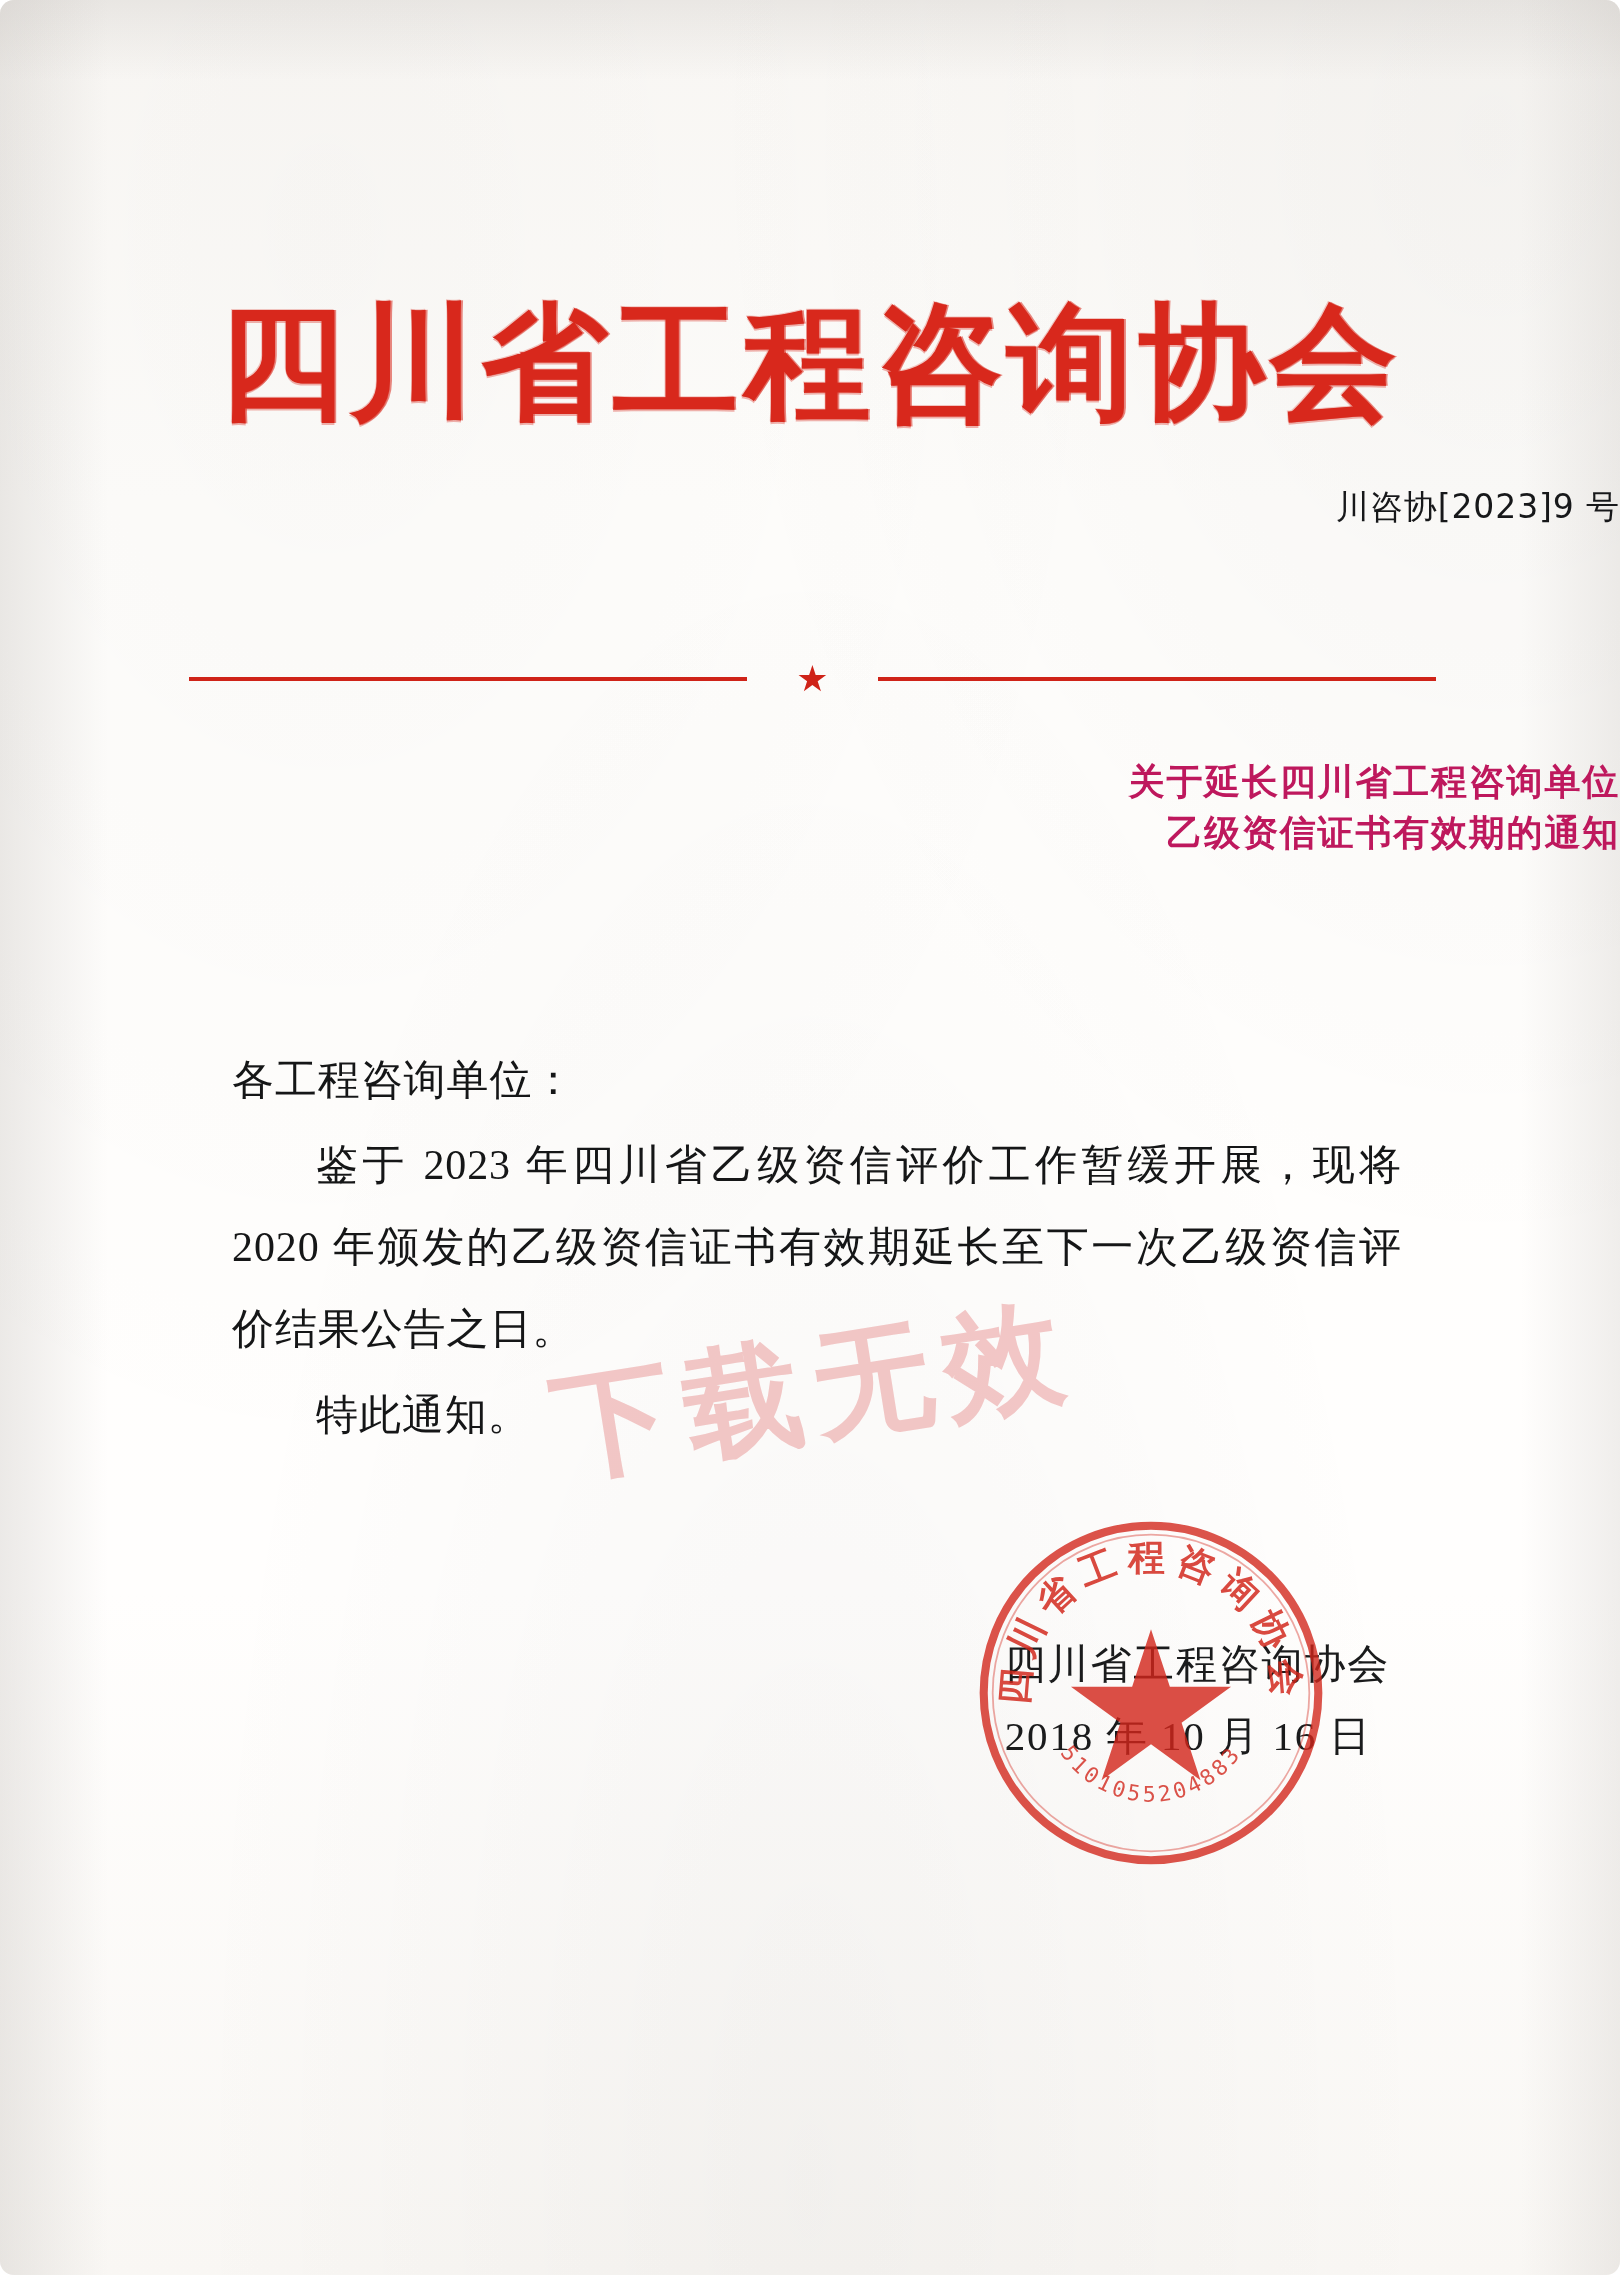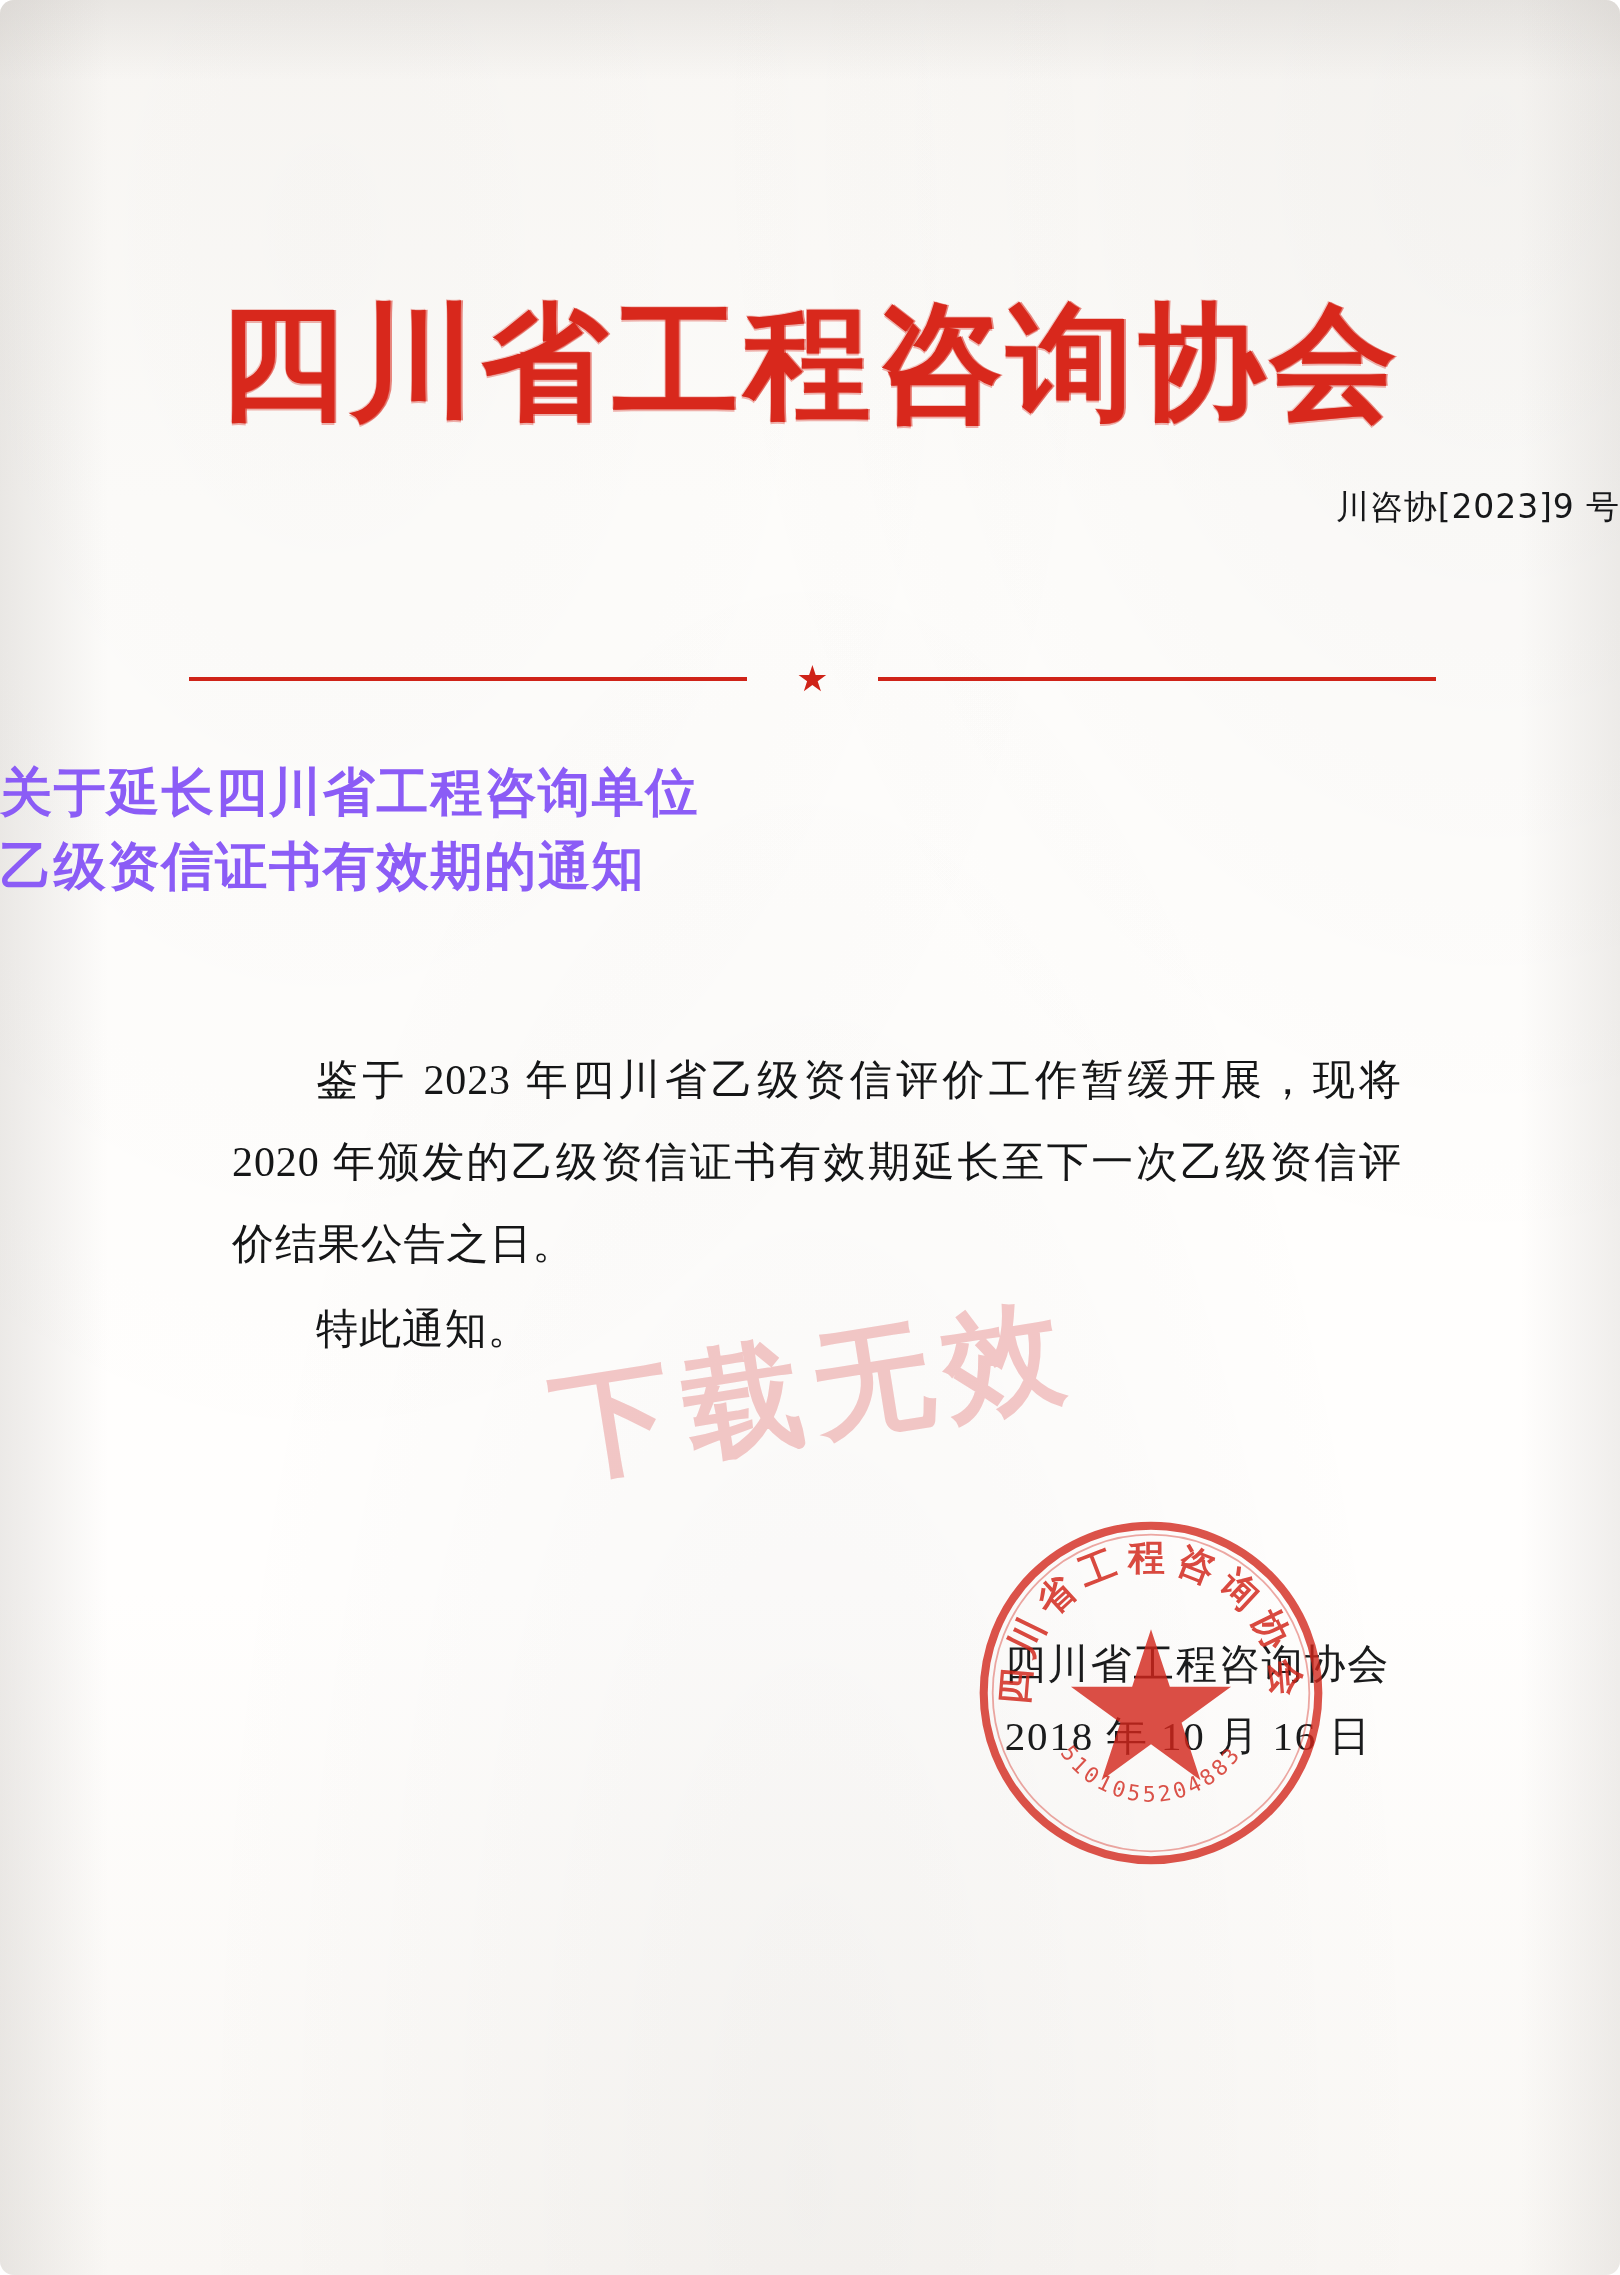--- a/index.html
+++ b/index.html
@@ -107,26 +107,26 @@
     line-height: 31px;
     text-align: center;
   }
 
   
   #doc-title {
     position: absolute;
     top: 756px;
     left: 0;
     width: 100%;
-    text-align: left;
+    text-align: right;
     font-family: "DejaVu Sans", "Liberation Sans", sans-serif;
     font-weight: bold;
-    font-size: 52px;
+    font-size: 36px;
     line-height: 1.42;
-    color: #8b5cf6;
+    color: #be185d;
     letter-spacing: 1.8px;
   }
   #doc-title .line { display: block; }
 
   
   #body-block {
     position: absolute;
     top: 1040px;
     left: 232px;
     width: 1170px;
@@ -205,20 +205,21 @@
     <div id="rule-star">★</div>
     <div class="rule-seg" id="rule-right"></div>
   </div>
 
   <div id="doc-title">
     <span class="line">关于延长四川省工程咨询单位</span>
     <span class="line">乙级资信证书有效期的通知</span>
   </div>
 
   <div id="body-block">
+    <p>各工程咨询单位：</p>
     <p class="indent2">鉴于 2023 年四川省乙级资信评价工作暂缓开展，现将 2020 年颁发的乙级资信证书有效期延长至下一次乙级资信评价结果公告之日。</p>
     <p class="indent2">特此通知。</p>
   </div>
 
   <div id="watermark">下载无效</div>
 
   <div id="seal">
     <svg width="358" height="358" viewBox="0 0 398 398" xmlns="http://www.w3.org/2000/svg">
       <defs>
         <path id="arcPath" d="M 62,199 A 137,137 0 0 1 336,199" fill="none"></path>

